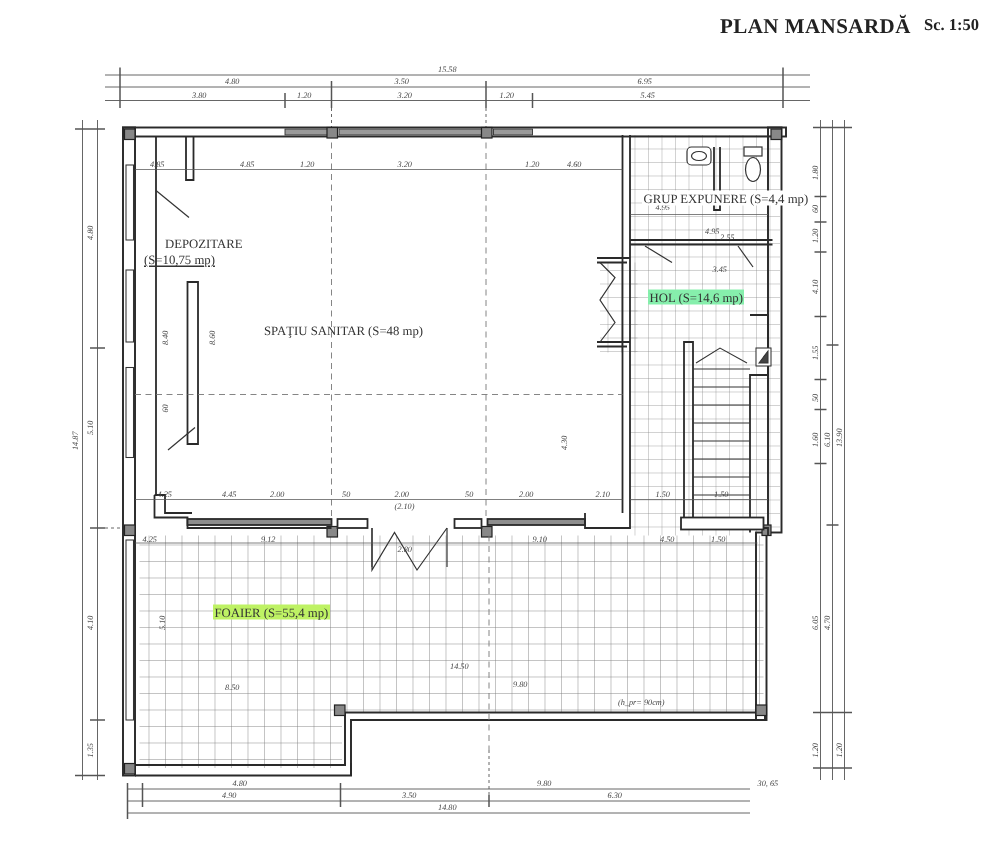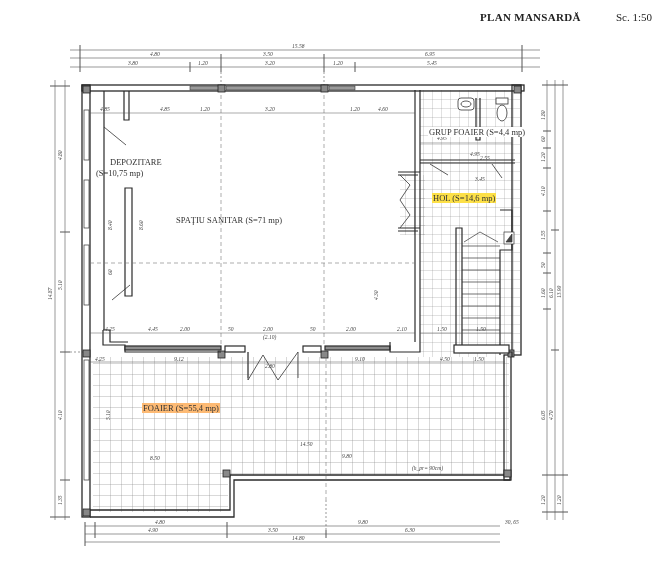--- a/index.html
+++ b/index.html
@@ -1,18 +1,18 @@
 <!DOCTYPE html>
 <html><head>
 <meta charset="utf-8">
 <style>
   html,body{margin:0;padding:0;background:#ffffff;}
   body{width:666px;height:563px;position:relative;overflow:hidden;font-family:"Liberation Serif",serif;color:#222;}
-  .title{position:absolute;top:11px;left:480px;font-size:11px;font-weight:bold;letter-spacing:0.3px;}
-  .scale{position:absolute;top:11px;left:616px;font-size:11px;font-weight:normal;}
+  .title{position:absolute;top:11px;left:480px;font-size:14px;font-weight:bold;letter-spacing:0.3px;}
+  .scale{position:absolute;top:11px;left:616px;font-size:11px;font-weight:bold;}
   svg{position:absolute;left:0;top:0;}
   .room-label{position:absolute;font-size:8.5px;color:#333;white-space:nowrap;}
   .dim{font-family:"Liberation Serif",serif;font-size:5.5px;font-style:italic;fill:#444;}
 </style>
 </head>
 <body>
 
 <div class="title">PLAN MANSARDĂ</div>
 <div class="scale">Sc. 1:50</div>
 
@@ -274,33 +274,33 @@
   <text class="dim" x="150" y="460">8.50</text>
   <text class="dim" x="412" y="470">(h_pr= 90cm)</text>
   <text class="dim" transform="translate(112,230) rotate(-90)">8.40</text>
   <text class="dim" transform="translate(143,230) rotate(-90)">8.60</text>
   <text class="dim" transform="translate(112,275) rotate(-90)">60</text>
   <text class="dim" transform="translate(378,300) rotate(-90)">4.30</text>
   <text class="dim" transform="translate(110,420) rotate(-90)">5.10</text>
 </svg>
 
 <div class="room-label" style="left:110px;top:157px;">DEPOZITARE</div>
-<div class="room-label" style="left:96px;top:168px;">(S=10,75 mp)</div>
+<div class="room-label" style="left:96px;top:168px;text-decoration:underline;">(S=10,75 mp)</div>
 
 <div class="room-label" style="left:176px;top:215px;">
   <span>SPAŢIU SANITAR</span>
-  <span>(S=71 mp)</span>
+  <span>(S=48 mp)</span>
 </div>
 
 <div class="room-label" style="left:428px;top:127px;background:#fff;padding:0 1px;">
-  <span>GRUP FOAIER</span>
+  <span>GRUP EXPUNERE</span>
   <span>(S=4,4 mp)</span>
 </div>
 
-<div class="room-label" style="left:432px;top:193px;background:#fde047;padding:0 1px;">
+<div class="room-label" style="left:432px;top:193px;background:#86efac;padding:0 1px;">
   <span>HOL</span>
   <span>(S=14,6 mp)</span>
 </div>
 
-<div class="room-label" style="left:142px;top:403px;background:#fdba74;padding:0 1px;">
+<div class="room-label" style="left:142px;top:403px;background:#bef264;padding:0 1px;">
   <span>FOAIER</span>
   <span>(S=55,4 mp)</span>
 </div>
 
 </body></html>

